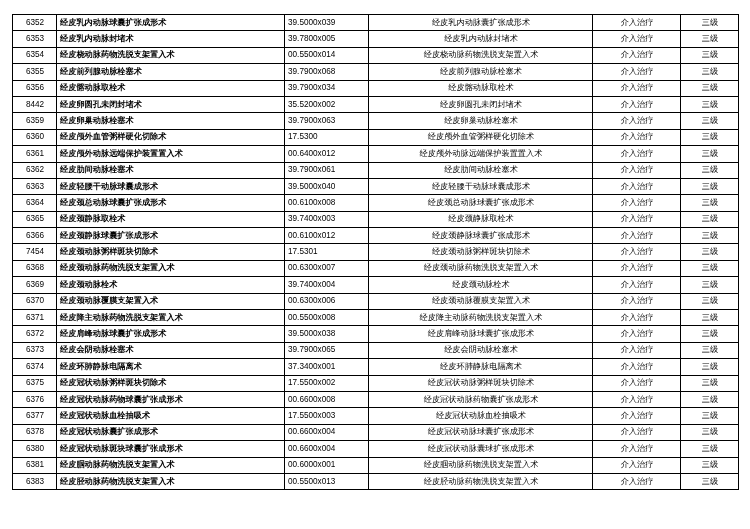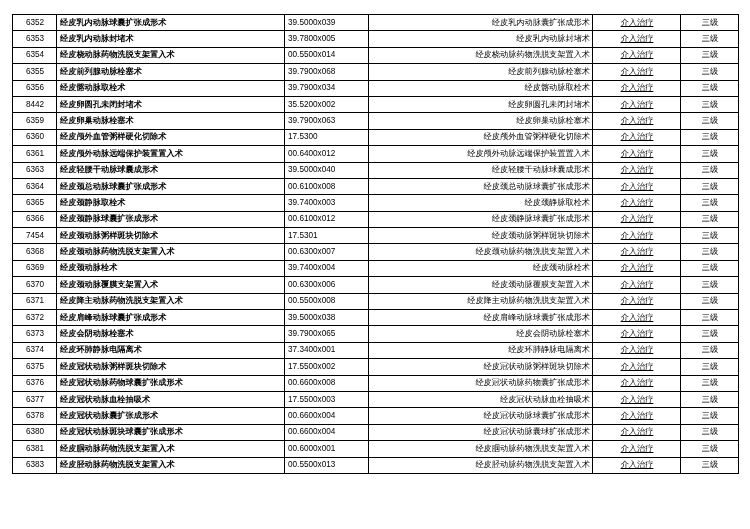--- a/index.html
+++ b/index.html
@@ -45,26 +45,25 @@
     text-align: left;
     font-weight: bold;
   }
   td.c-num {
     width: 78px;
     text-align: left;
     padding-left: 4px;
   }
   td.c-alias {
     width: 218px;
-    text-align: right;
+    text-align: center;
   }
   td.c-cat {
     width: 82px;
     text-align: center;
-    text-decoration: underline;
   }
   td.c-level {
     width: 52px;
     text-align: center;
   }
 </style>
 </head>
 <body>
 
 <div id="page">
@@ -136,20 +135,28 @@
       </tr>
       <tr>
         <td class="c-code">6361</td>
         <td class="c-name">经皮颅外动脉远端保护装置置入术</td>
         <td class="c-num">00.6400x012</td>
         <td class="c-alias">经皮颅外动脉远端保护装置置入术</td>
         <td class="c-cat">介入治疗</td>
         <td class="c-level">三级</td>
       </tr>
       <tr>
+        <td class="c-code">6362</td>
+        <td class="c-name">经皮肋间动脉栓塞术</td>
+        <td class="c-num">39.7900x061</td>
+        <td class="c-alias">经皮肋间动脉栓塞术</td>
+        <td class="c-cat">介入治疗</td>
+        <td class="c-level">三级</td>
+      </tr>
+      <tr>
         <td class="c-code">6363</td>
         <td class="c-name">经皮轻腰干动脉球囊成形术</td>
         <td class="c-num">39.5000x040</td>
         <td class="c-alias">经皮轻腰干动脉球囊成形术</td>
         <td class="c-cat">介入治疗</td>
         <td class="c-level">三级</td>
       </tr>
       <tr>
         <td class="c-code">6364</td>
         <td class="c-name">经皮颈总动脉球囊扩张成形术</td>

